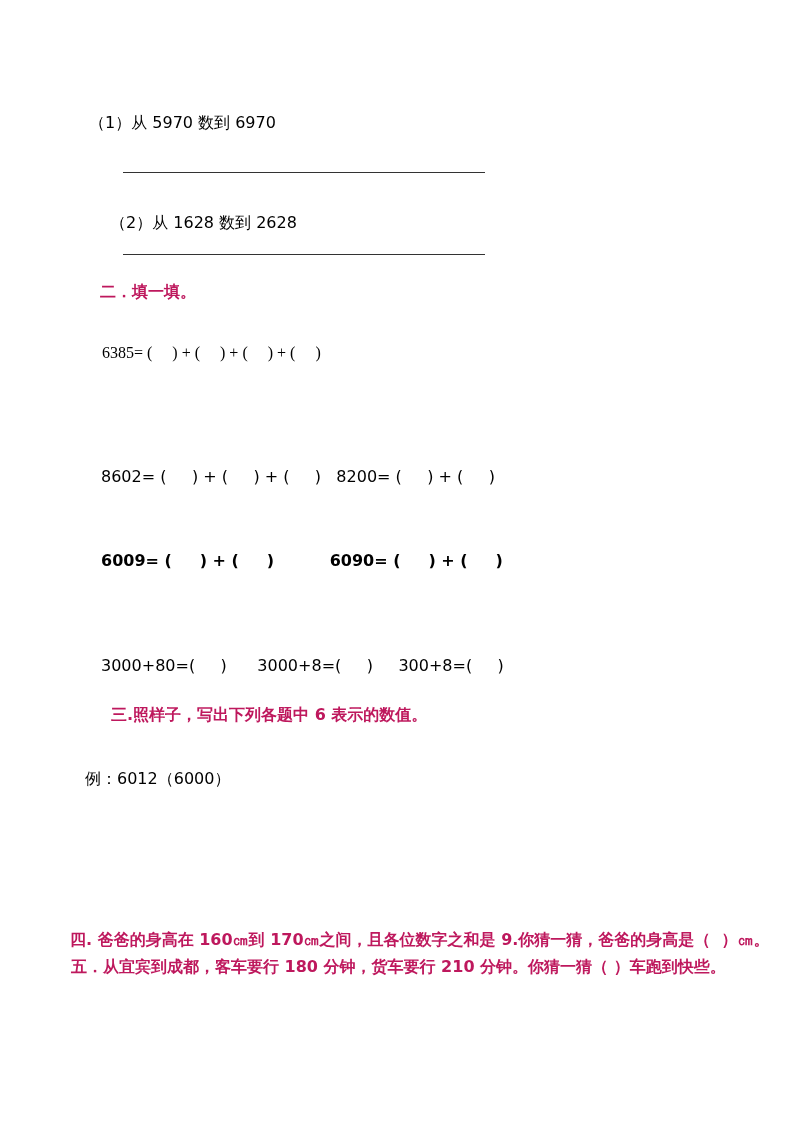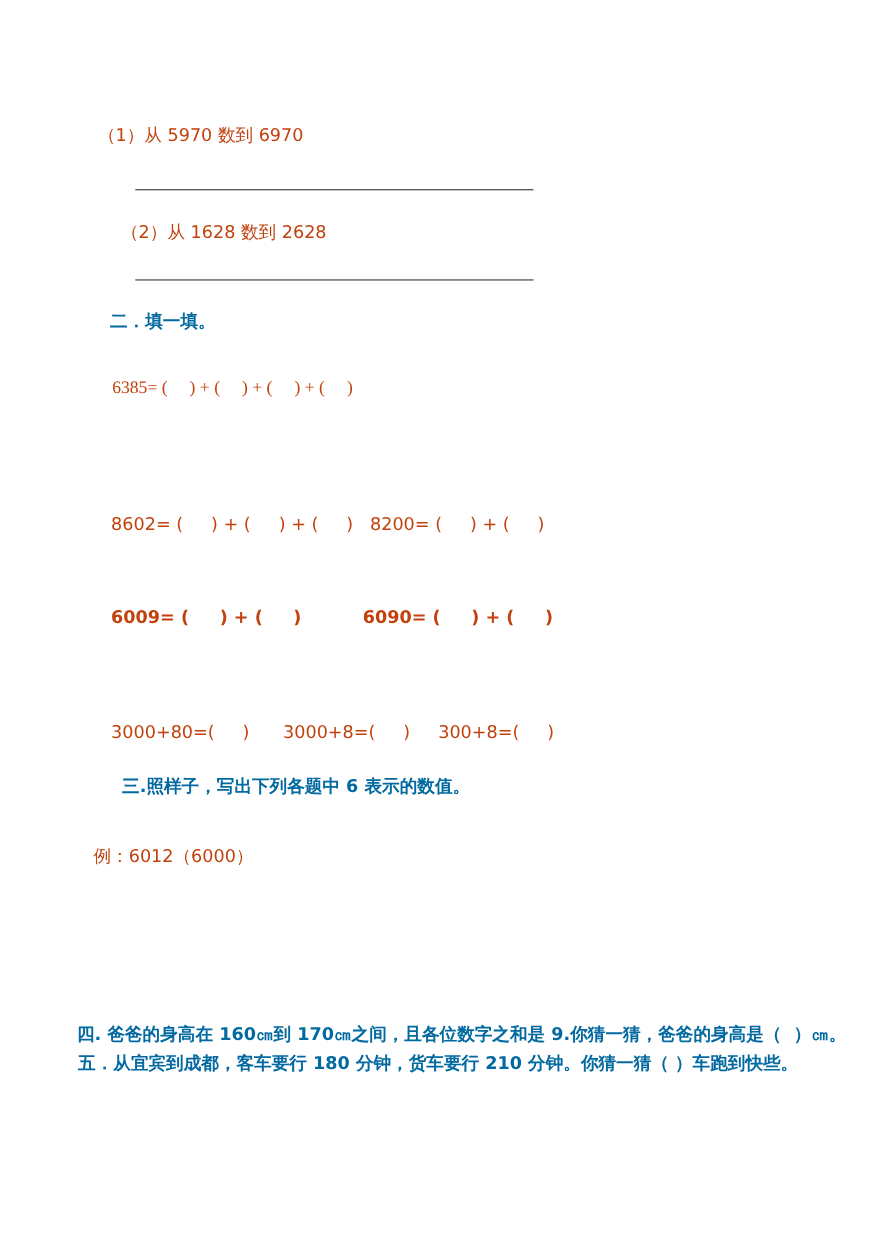--- a/index.html
+++ b/index.html
@@ -14,36 +14,36 @@
     background: #ffffff;
     font-family: "DejaVu Sans", sans-serif;
     color: #1a1a1a;
     overflow: hidden;
   }
   .line {
     position: absolute;
     white-space: pre;
     font-size: 16px;
     line-height: 22px;
-    color: #c2410c;
+    color: #000000;
   }
   .bold {
     font-weight: 700;
-    color: #0369a1;
+    color: #be185d;
   }
   .blank {
     position: absolute;
     width: 362px;
     height: 0;
     border-top: 1px solid #333333;
   }
   
   .q1-1   { left: 89px;  top: 112px; }
   .blank1 { left: 123px; top: 172px; }
-  .q1-2   { left: 110px; top: 200px; }
+  .q1-2   { left: 110px; top: 212px; }
   .blank2 { left: 123px; top: 254px; }
   .h2     { left: 100px; top: 281px; }
   .eq1    { left: 102px; top: 342px; font-family: Liberation Serif, serif; }
   .eq2    { left: 101px; top: 404px; }
   .eq3    { left: 101px; top: 466px; }
   .eq4    { left: 101px; top: 550px; font-weight: bold; }
   .eq5    { left: 101px; top: 592px; }
   .eq6    { left: 101px; top: 655px; }
   .h3     { left: 63px;  top: 704px; margin-left: 48px; }
   .ex     { left: 85px;  top: 768px; }

